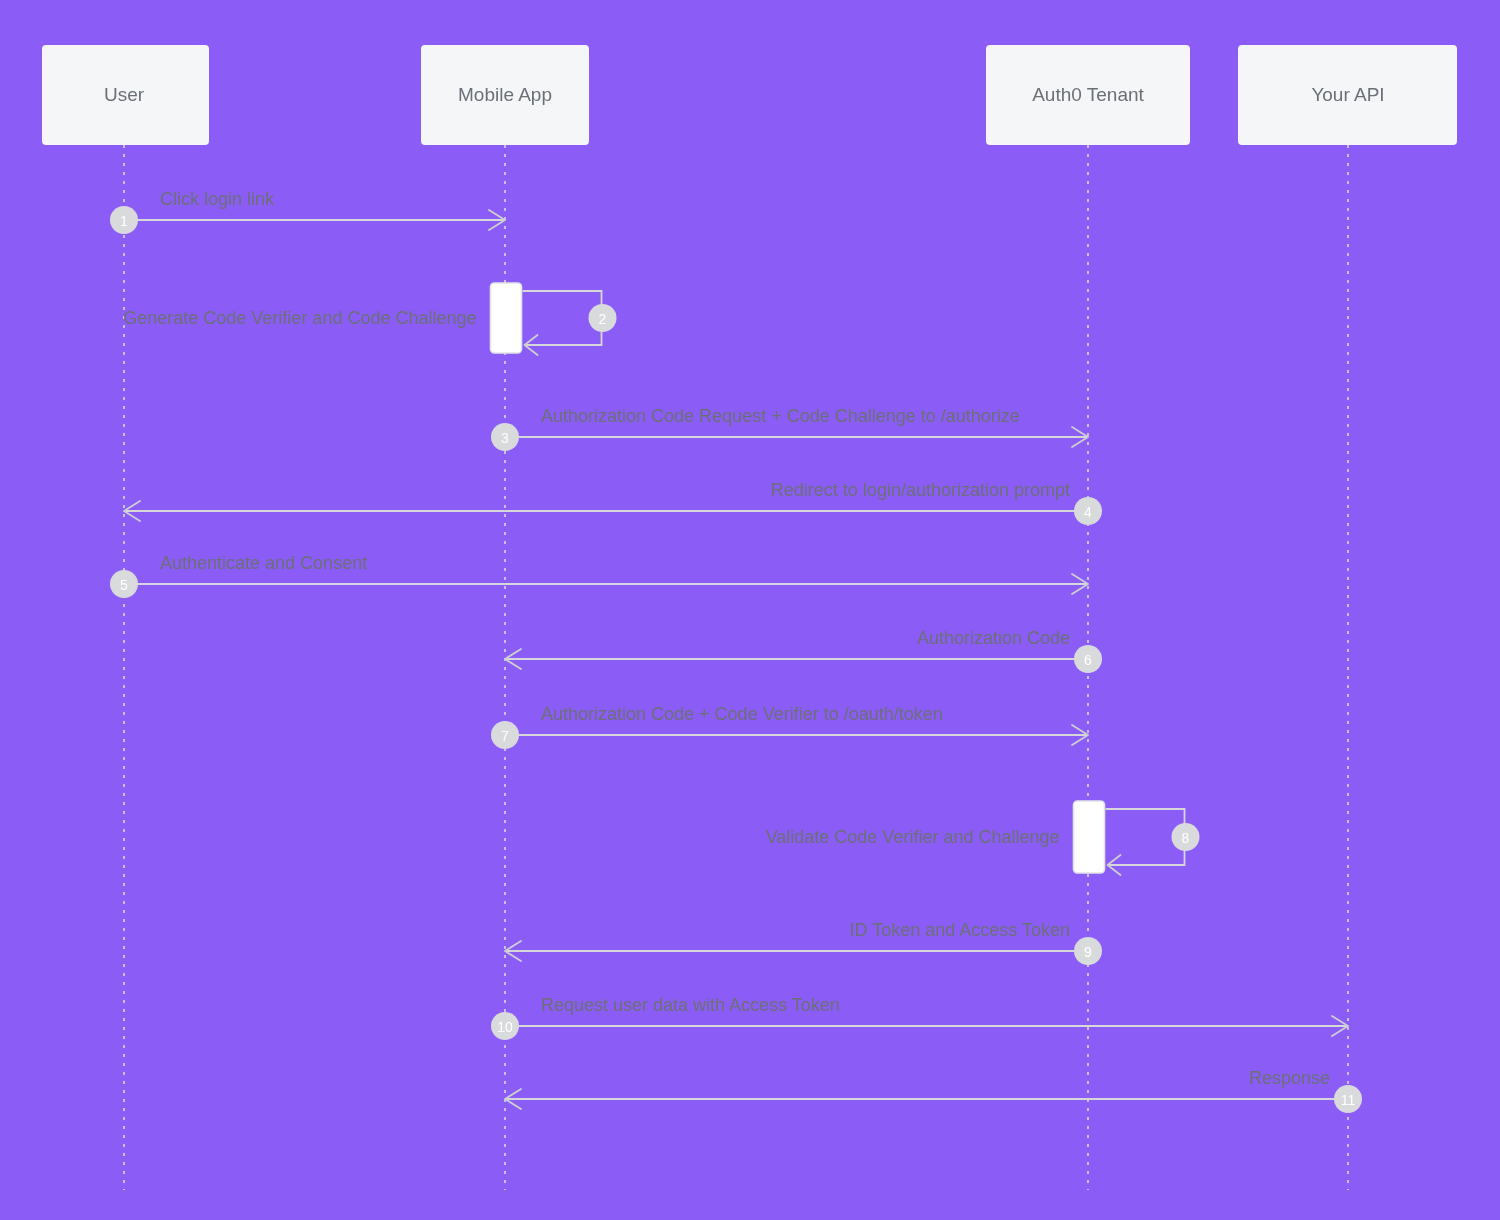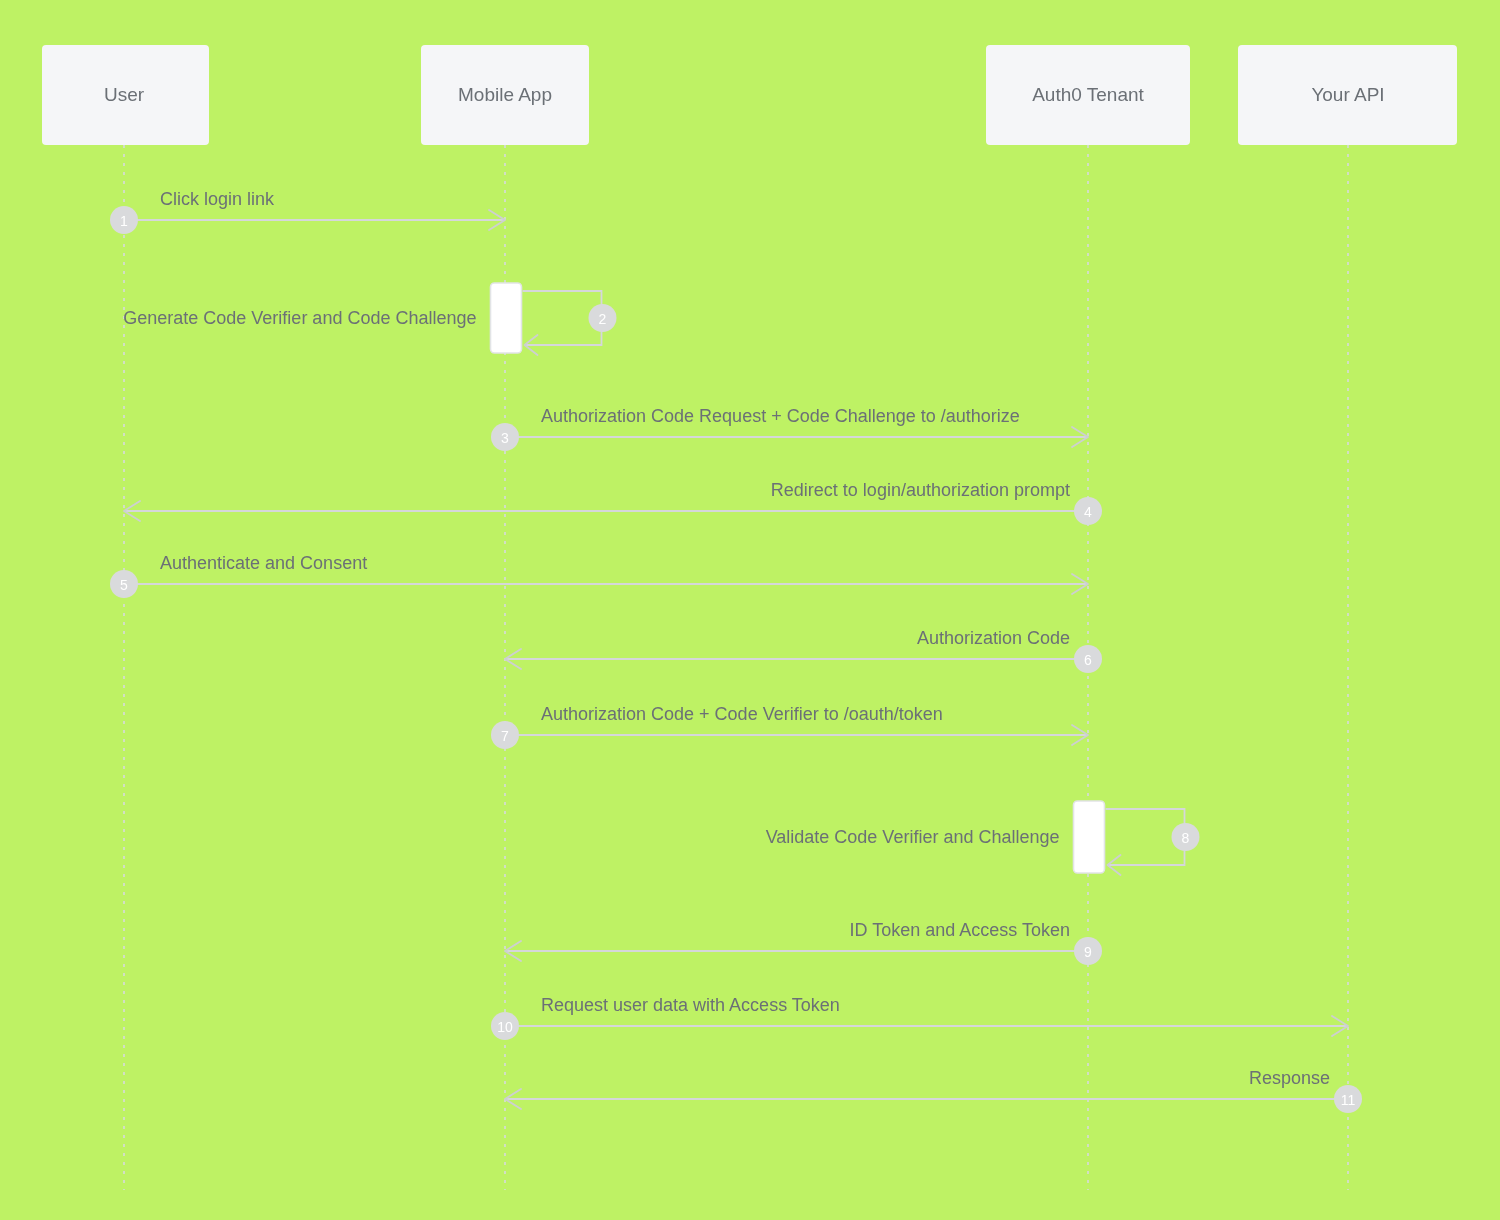--- a/index.html
+++ b/index.html
@@ -4,21 +4,21 @@
 <style>
   html, body {
     margin: 0;
     padding: 0;
     background: #ffffff;
   }
   #canvas {
     position: relative;
     width: 1500px;
     height: 1220px;
-    background: #bef264;
+    background: #8b5cf6;
     font-family: "Liberation Sans", sans-serif;
     overflow: hidden;
   }
   svg#diagram {
     position: absolute;
     left: 0;
     top: 0;
     width: 1500px;
     height: 1220px;
   }

